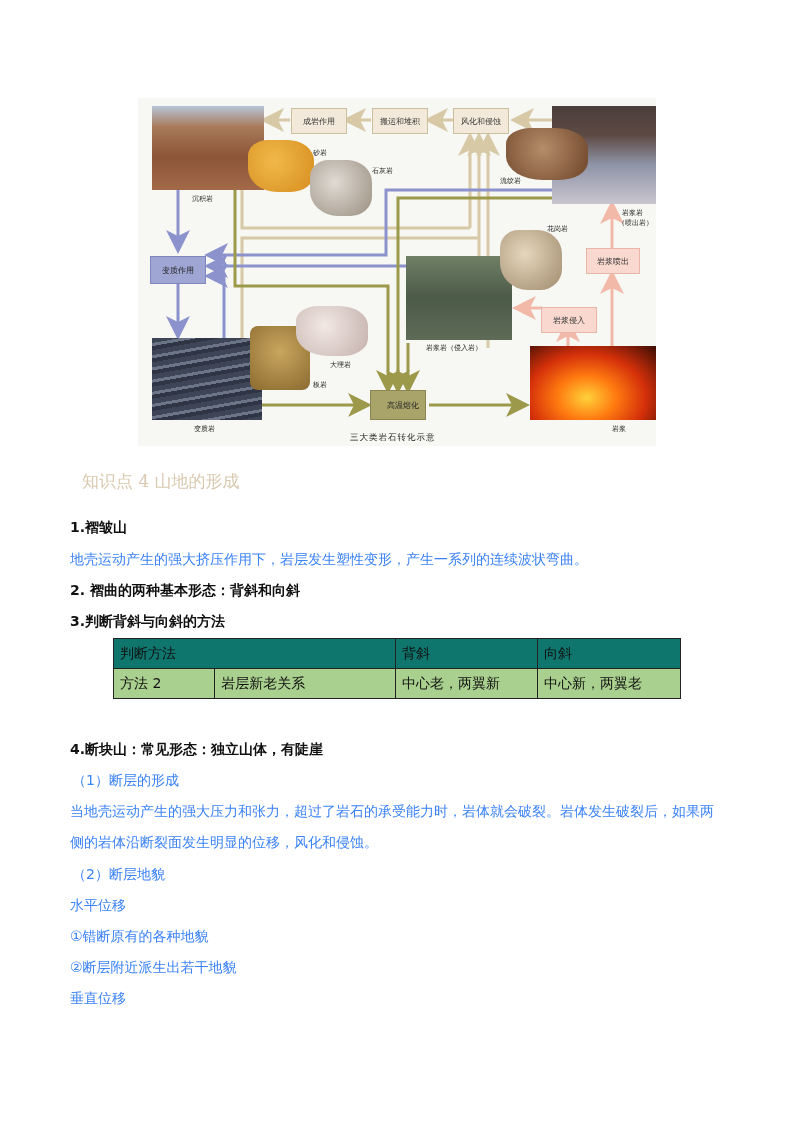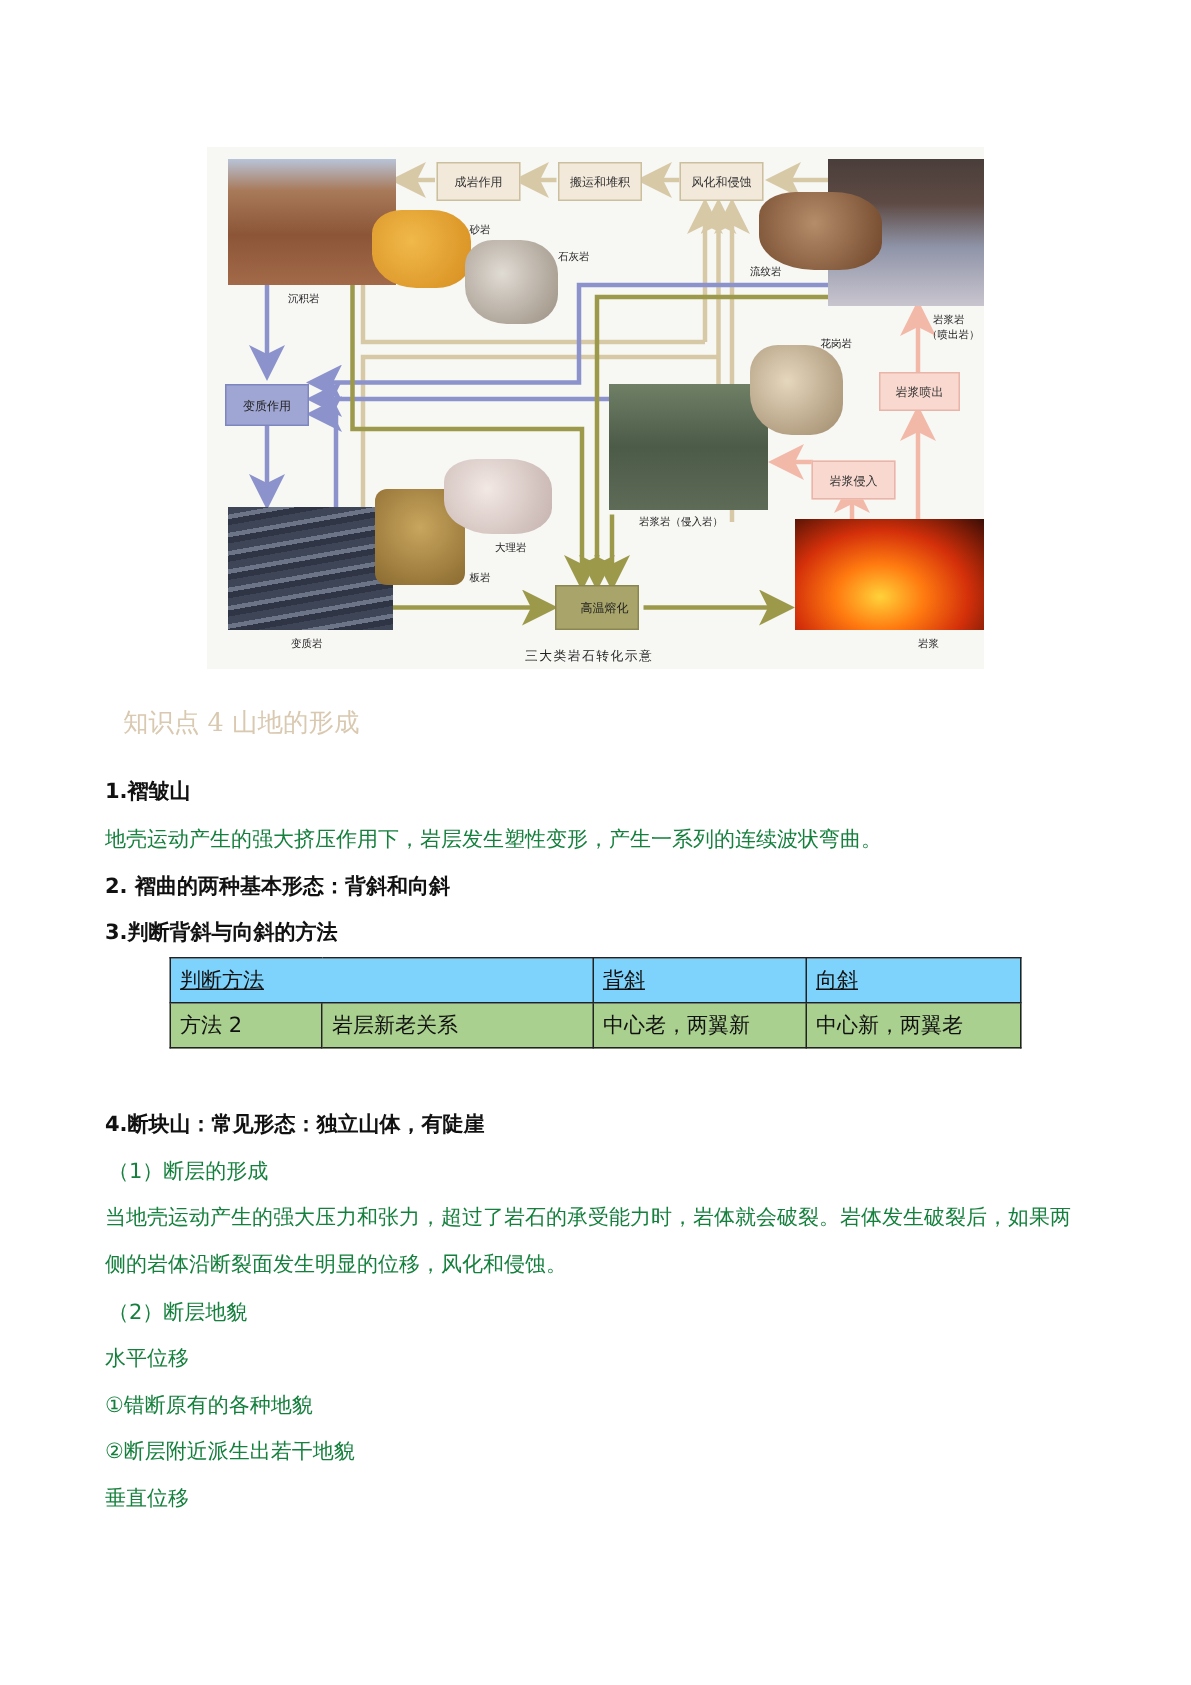--- a/index.html
+++ b/index.html
@@ -12,25 +12,25 @@
   .box.tan { background:#f2e9da; border:1px solid #cbbf9e; }
   .box.blue { background:#9fa6d3; border:1px solid #7e86bf; color:#222; }
   .box.olive { background:#a9a56a; border:1px solid #8a8650; color:#222; }
   .box.pink { background:#f8d8cf; border:1px solid #e9b5a8; color:#333; }
   .lbl { position:absolute; font-family:"DejaVu Sans","Liberation Sans",sans-serif; font-size:7px; color:#222; white-space:nowrap; }
   .caption { position:absolute; font-family:"DejaVu Serif","Liberation Serif",serif; font-size:8.5px; color:#222; letter-spacing:1px; }
   .photo { position:absolute; }
   .rock { position:absolute; border-radius:30% 40% 35% 45%; }
   .heading-kp { position:absolute; left:82px; top:470px; font-size:17px; color:#d9c9b0; font-family:"DejaVu Serif","Liberation Serif",serif; }
   .h { position:absolute; left:70px; font-weight:bold; font-size:14px; color:#111; font-family:"DejaVu Sans","Liberation Sans",sans-serif; }
-  .p { position:absolute; left:70px; font-size:14px; color:#15803d; font-family:"DejaVu Sans","Liberation Sans",sans-serif; white-space:nowrap; }
+  .p { position:absolute; left:70px; font-size:14px; color:#3b82f6; font-family:"DejaVu Sans","Liberation Sans",sans-serif; white-space:nowrap; }
   table.t { position:absolute; left:113px; top:638px; border-collapse:collapse; width:568px;
             font-family:"DejaVu Sans","Liberation Sans",sans-serif; font-size:14px; }
   table.t td { border:1px solid #222; height:30px; padding:0 6px; box-sizing:border-box; }
-  table.t tr.head td { background:#7dd3fc;text-decoration:underline; }
+  table.t tr.head td { background:#0f766e; }
   table.t tr.row td { background:#a9d08e; }
 </style>
 </head>
 <body>
 
 <div class="figure">
   <svg class="abs" style="left:0;top:0" width="518" height="348">
     <defs>
       <marker id="mt" markerWidth="8" markerHeight="8" refX="6" refY="4" orient="auto">
           <path d="M0,0 L8,4 L0,8 L2,4 z" fill="#d8c9a6"></path>

